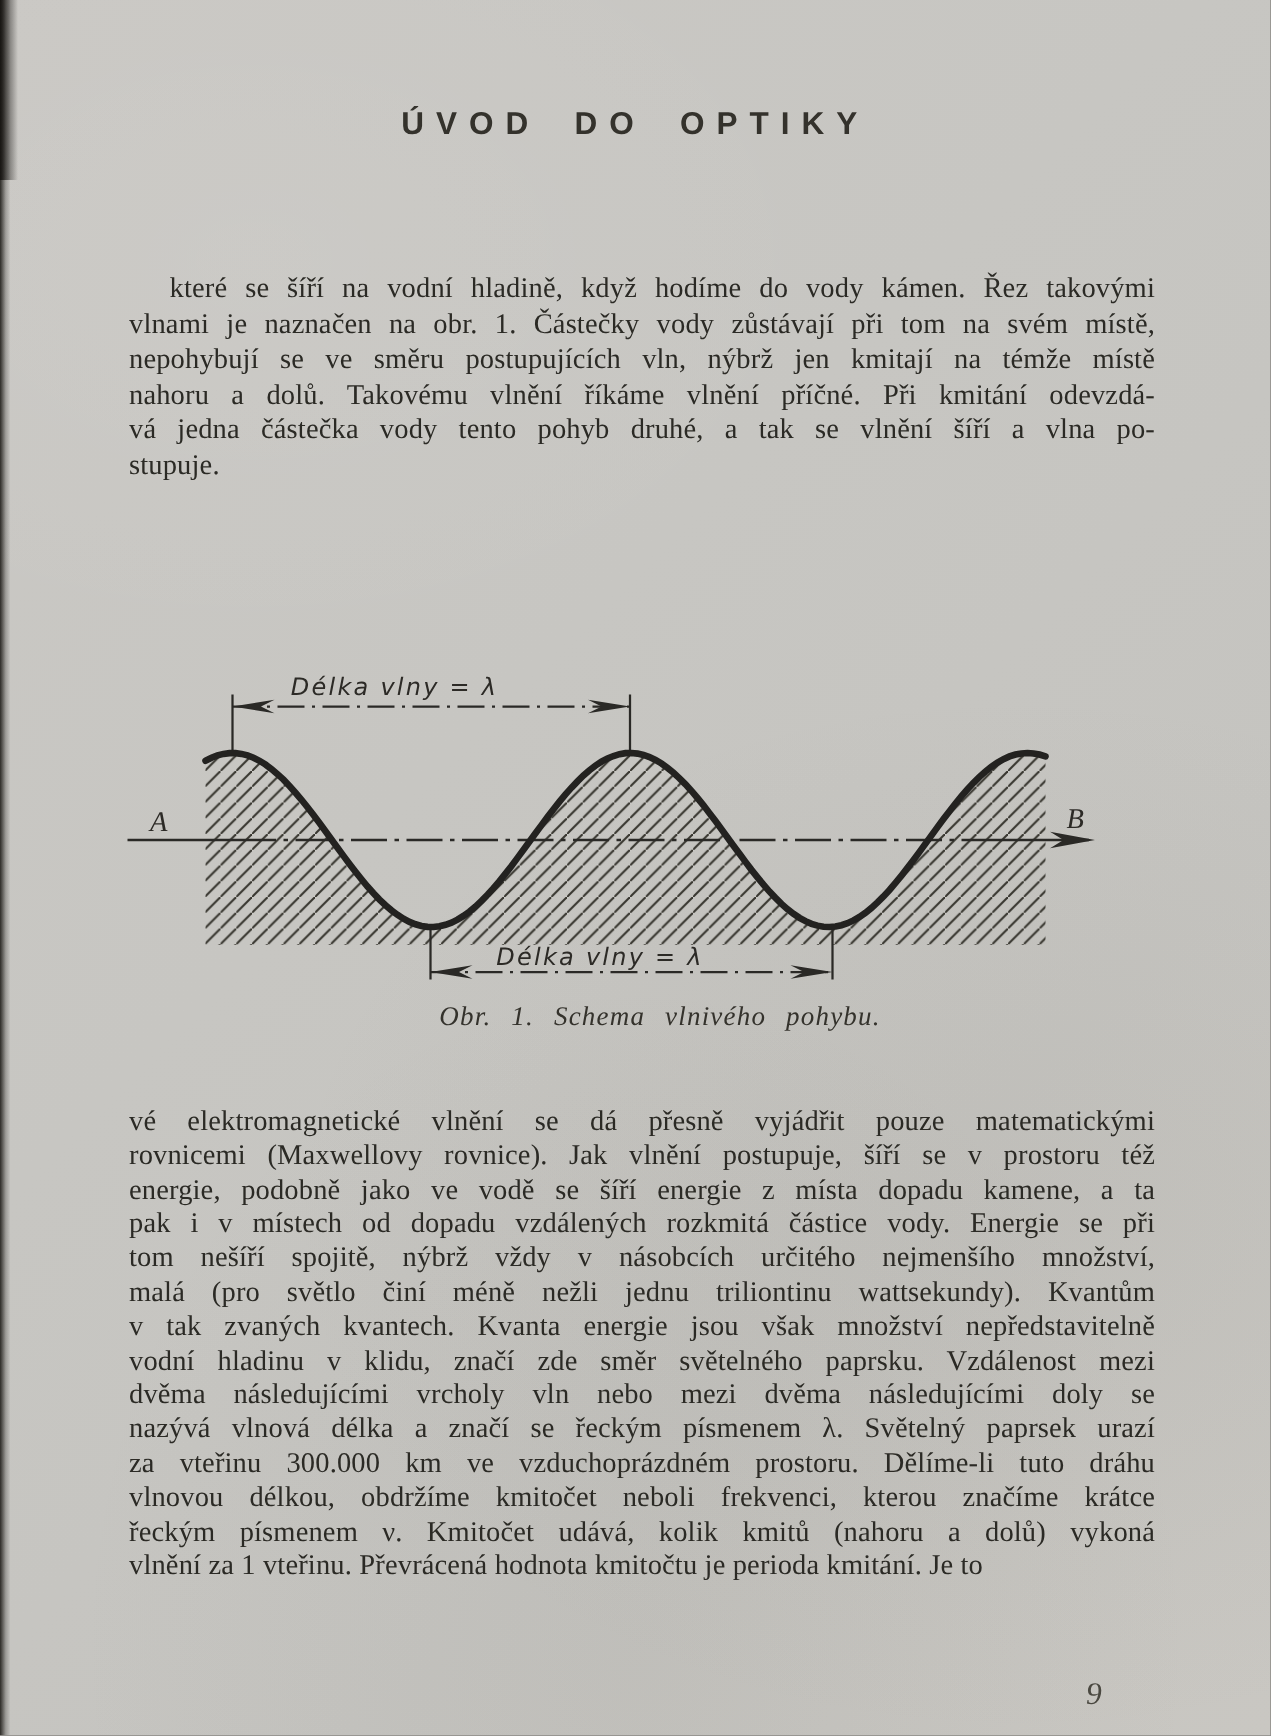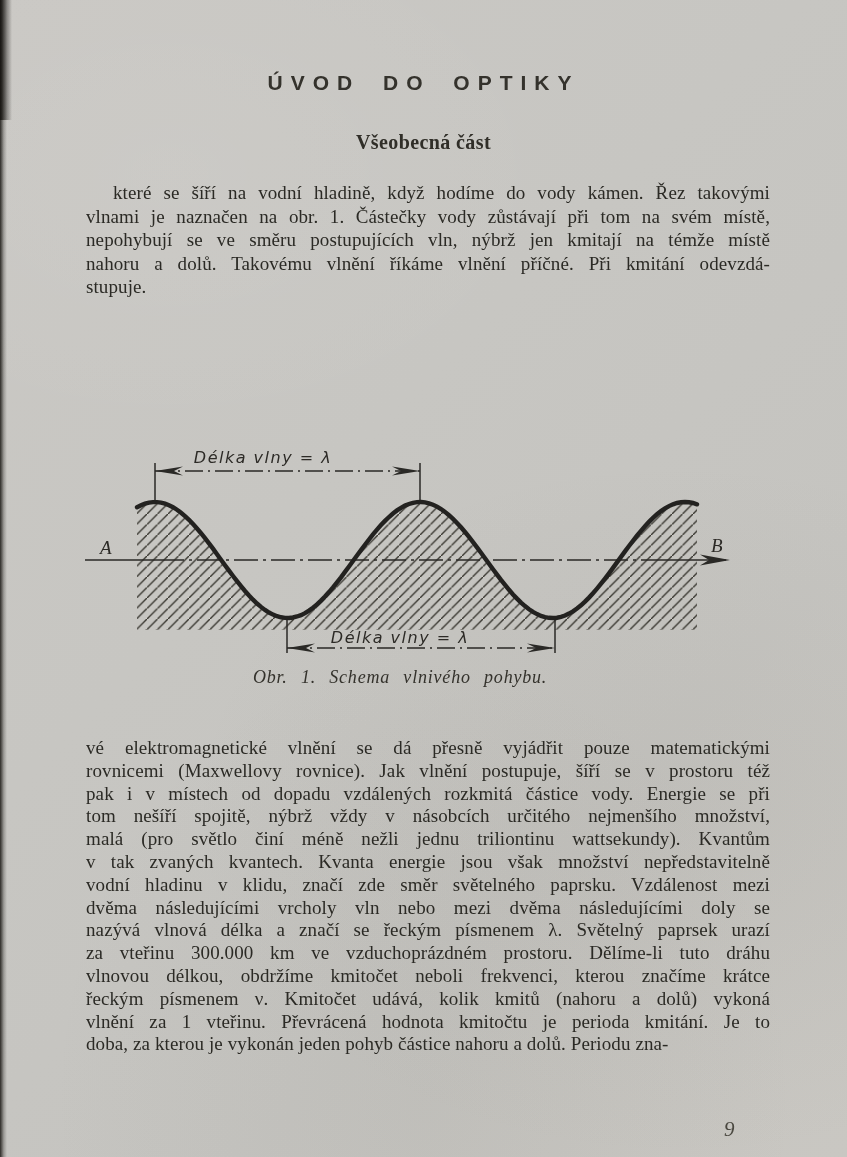--- a/index.html
+++ b/index.html
@@ -61,41 +61,42 @@
   .fig-axis-label{
     font-family:"Liberation Serif", serif;
     font-style:italic; font-size:19px; fill:#2c2a26;
   }
   .caption{
     position:absolute;left:0;top:667px;width:800px;
     text-align:center;
     font-style:italic;font-size:18px;
     word-spacing:8px;letter-spacing:0.8px;
     color:#34322c;
+    padding-left:40px;
   }
   .page-number{
     position:absolute;left:724px;top:1117px;
     font-style:italic;font-size:21px;color:#4a4840;
   }
 </style>
 </head>
 <body>
 
 <div class="page">
   <div class="scan-edge-left"></div>
   <div class="scan-edge-left-top"></div>
 
   <div class="title">ÚVOD DO OPTIKY</div>
-  <div class="subtitle">Všeobecná část</div>
 
   <div class="para p1 indent nojust-last">
       <div class="tline">které se šíří na vodní hladině, když hodíme do vody kámen. Řez takovými</div>
       <div class="tline">vlnami je naznačen na obr. 1. Částečky vody zůstávají při tom na svém místě,</div>
       <div class="tline">nepohybují se ve směru postupujících vln, nýbrž jen kmitají na témže místě</div>
       <div class="tline">nahoru a dolů. Takovému vlnění říkáme vlnění příčné. Při kmitání odevzdá-</div>
+      <div class="tline">vá jedna částečka vody tento pohyb druhé, a tak se vlnění šíří a vlna po-</div>
       <div class="tline">stupuje.</div>
     </div>
 
   <svg class="figure-svg" width="847" height="245" viewBox="0 0 847 245">
     <defs>
       <pattern id="hatch" patternUnits="userSpaceOnUse" width="10.5" height="10.5">
         <path d="M-2,12.5 L12.5,-2" stroke="#38362f" stroke-width="1.4" fill="none"></path>
       </pattern>
     </defs>
 
@@ -129,28 +130,28 @@
     <text class="fig-handtext" x="400" y="213" text-anchor="middle">Délka vlny = λ</text>
 
     <path id="wave-curve" fill="none" stroke="#232220" stroke-width="4.4" stroke-linecap="round" d="M137.0,77.2 L141.0,75.2 L145.0,73.6 L149.0,72.6 L153.0,72.1 L157.0,72.1 L161.0,72.6 L165.0,73.6 L169.0,75.2 L173.0,77.2 L177.0,79.7 L181.0,82.7 L185.0,86.1 L189.0,89.8 L193.0,94.0 L197.0,98.5 L201.0,103.2 L205.0,108.2 L209.0,113.4 L213.0,118.7 L217.0,124.2 L221.0,129.7 L225.0,135.2 L229.0,140.6 L233.0,146.0 L237.0,151.2 L241.0,156.2 L245.0,161.0 L249.0,165.5 L253.0,169.7 L257.0,173.5 L261.0,176.9 L265.0,179.9 L269.0,182.5 L273.0,184.6 L277.0,186.2 L281.0,187.3 L285.0,187.9 L289.0,188.0 L293.0,187.5 L297.0,186.5 L301.0,185.1 L305.0,183.1 L309.0,180.6 L313.0,177.7 L317.0,174.4 L321.0,170.6 L325.0,166.5 L329.0,162.1 L333.0,157.4 L337.0,152.4 L341.0,147.3 L345.0,141.9 L349.0,136.5 L353.0,131.0 L357.0,125.5 L361.0,120.1 L365.0,114.7 L369.0,109.5 L373.0,104.4 L377.0,99.6 L381.0,95.1 L385.0,90.9 L389.0,87.0 L393.0,83.5 L397.0,80.4 L401.0,77.8 L405.0,75.6 L409.0,74.0 L413.0,72.8 L417.0,72.1 L421.0,72.0 L425.0,72.4 L429.0,73.3 L433.0,74.7 L437.0,76.6 L441.0,79.0 L445.0,81.9 L449.0,85.2 L453.0,88.9 L457.0,92.9 L461.0,97.3 L465.0,102.0 L469.0,106.9 L473.0,112.1 L477.0,117.4 L481.0,122.8 L485.0,128.3 L489.0,133.8 L493.0,139.2 L497.0,144.6 L501.0,149.9 L505.0,154.9 L509.0,159.8 L513.0,164.4 L517.0,168.6 L521.0,172.6 L525.0,176.1 L529.0,179.2 L533.0,181.9 L537.0,184.1 L541.0,185.9 L545.0,187.1 L549.0,187.8 L553.0,188.0 L557.0,187.7 L561.0,186.8 L565.0,185.5 L569.0,183.6 L573.0,181.3 L577.0,178.5 L581.0,175.3 L585.0,171.6 L589.0,167.6 L593.0,163.3 L597.0,158.6 L601.0,153.7 L605.0,148.6 L609.0,143.3 L613.0,137.9 L617.0,132.4 L621.0,126.9 L625.0,121.4 L629.0,116.0 L633.0,110.8 L637.0,105.7 L641.0,100.8 L645.0,96.2 L649.0,91.9 L653.0,87.9 L657.0,84.3 L661.0,81.1 L665.0,78.4 L669.0,76.1 L673.0,74.3 L677.0,73.0 L681.0,72.3 L685.0,72.0 L689.0,72.3 L693.0,73.0 L697.0,74.3"></path>
   </svg>
 
   <div class="caption">Obr. 1. Schema vlnivého pohybu.</div>
 
   <div class="para p3 nojust-last">
       <div class="tline">vé elektromagnetické vlnění se dá přesně vyjádřit pouze matematickými</div>
       <div class="tline">rovnicemi (Maxwellovy rovnice). Jak vlnění postupuje, šíří se v prostoru též</div>
+      <div class="tline">energie, podobně jako ve vodě se šíří energie z místa dopadu kamene, a ta</div>
       <div class="tline">pak i v místech od dopadu vzdálených rozkmitá částice vody. Energie se při</div>
       <div class="tline">tom nešíří spojitě, nýbrž vždy v násobcích určitého nejmenšího množství,</div>
       <div class="tline">malá (pro světlo činí méně nežli jednu triliontinu wattsekundy). Kvantům</div>
       <div class="tline">v tak zvaných kvantech. Kvanta energie jsou však množství nepředstavitelně</div>
       <div class="tline">vodní hladinu v klidu, značí zde směr světelného paprsku. Vzdálenost mezi</div>
       <div class="tline">dvěma následujícími vrcholy vln nebo mezi dvěma následujícími doly se</div>
       <div class="tline">nazývá vlnová délka a značí se řeckým písmenem λ. Světelný paprsek urazí</div>
       <div class="tline">za vteřinu 300.000 km ve vzduchoprázdném prostoru. Dělíme-li tuto dráhu</div>
       <div class="tline">vlnovou délkou, obdržíme kmitočet neboli frekvenci, kterou značíme krátce</div>
       <div class="tline">řeckým písmenem ν. Kmitočet udává, kolik kmitů (nahoru a dolů) vykoná</div>
       <div class="tline">vlnění za 1 vteřinu. Převrácená hodnota kmitočtu je perioda kmitání. Je to</div>
-      <div class="tline">doba, za kterou je vykonán jeden pohyb částice nahoru a dolů. Periodu zna-</div>
     </div>
 
   <div class="page-number">9</div>
 </div>
 
 </body></html>

